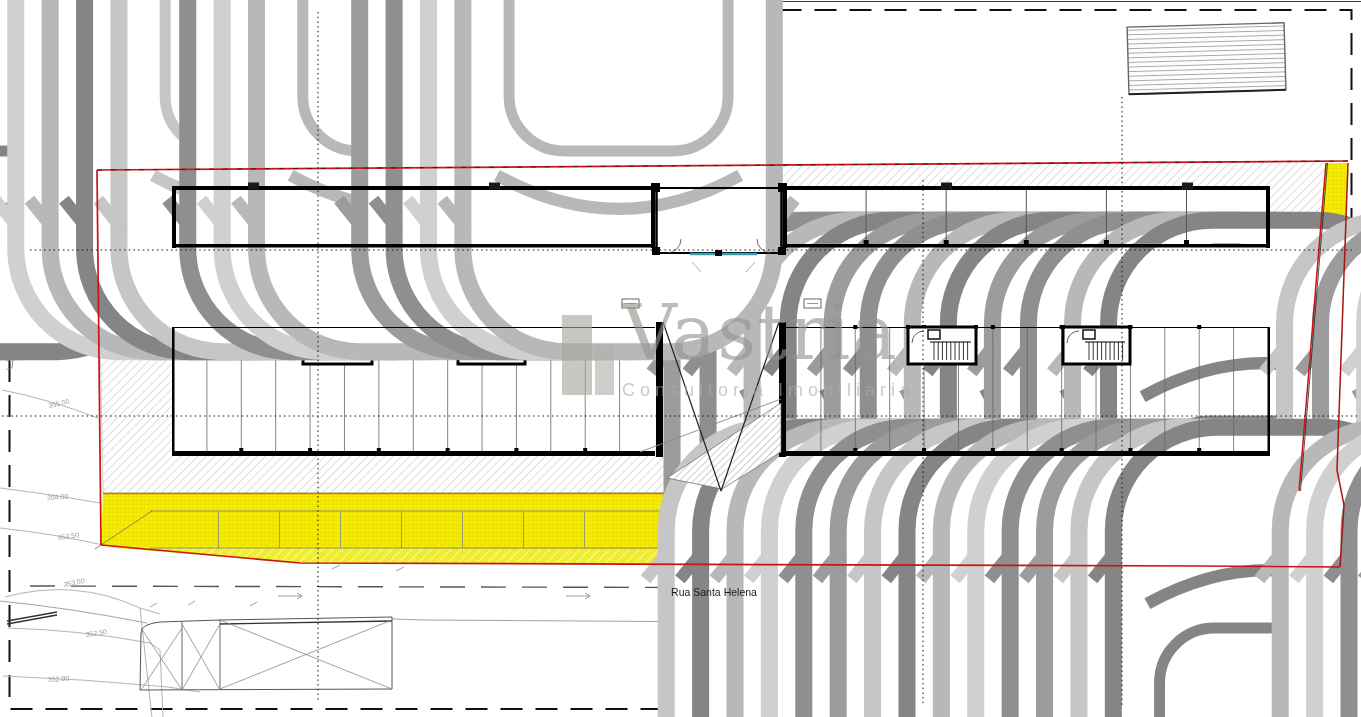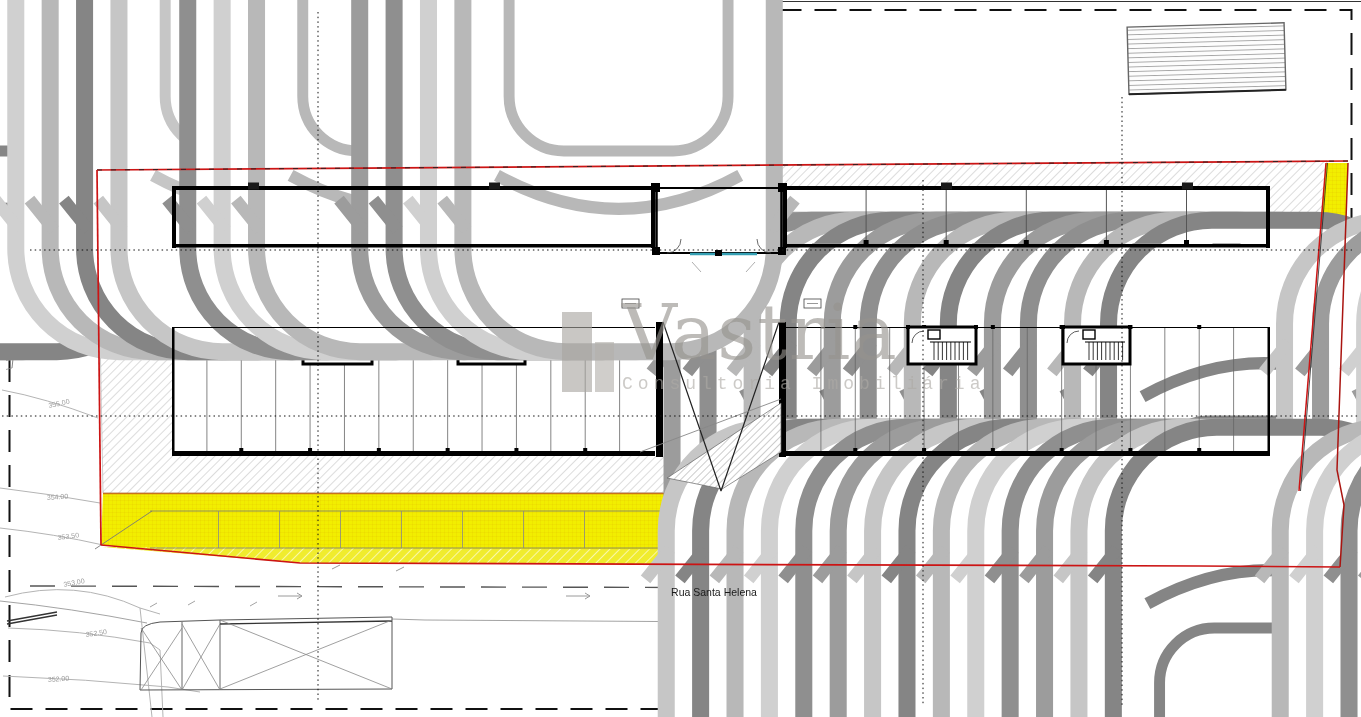--- a/index.html
+++ b/index.html
@@ -7,22 +7,22 @@
           font-family:"Liberation Sans",sans-serif;}
   #canvas svg{position:absolute;left:0;top:0;}
   #watermark{position:absolute;left:552px;top:298px;display:flex;align-items:center;
              pointer-events:none;opacity:.62;}
   #wm-logo{width:62px;height:92px;position:relative;margin-right:8px;}
   #wm-logo .slab1{position:absolute;left:10px;top:12px;width:30px;height:80px;background:#a9a6a1;}
   #wm-logo .slab2{position:absolute;left:43px;top:42px;width:19px;height:50px;background:#b4b1ac;}
   #wm-text{display:flex;flex-direction:column;}
   #wm-brand{font-family:"DejaVu Serif","Liberation Serif",serif;font-size:76px;line-height:.92;
             color:#96938e;letter-spacing:1px;}
-  #wm-tag{font-family:Liberation Mono, monospace;font-size:18px;letter-spacing:5px;
-          color:#aeaba6;margin-top:6px;}
+  #wm-tag{font-family:Liberation Sans, sans-serif;font-size:18px;letter-spacing:5px;
+          color:#aeaba6;margin-top:12px;}
 </style>
 </head>
 <body>
 
 <div id="canvas">
 <svg width="1361" height="717" viewBox="0 0 1361 717">
   <defs>
     <pattern id="hatch" width="6" height="6" patternUnits="userSpaceOnUse" patternTransform="rotate(45)">
       <rect width="6" height="6" fill="#ffffff"></rect>
       <line x1="0" y1="0" x2="0" y2="6" stroke="#bfbfbf" stroke-width="1.1"></line>

